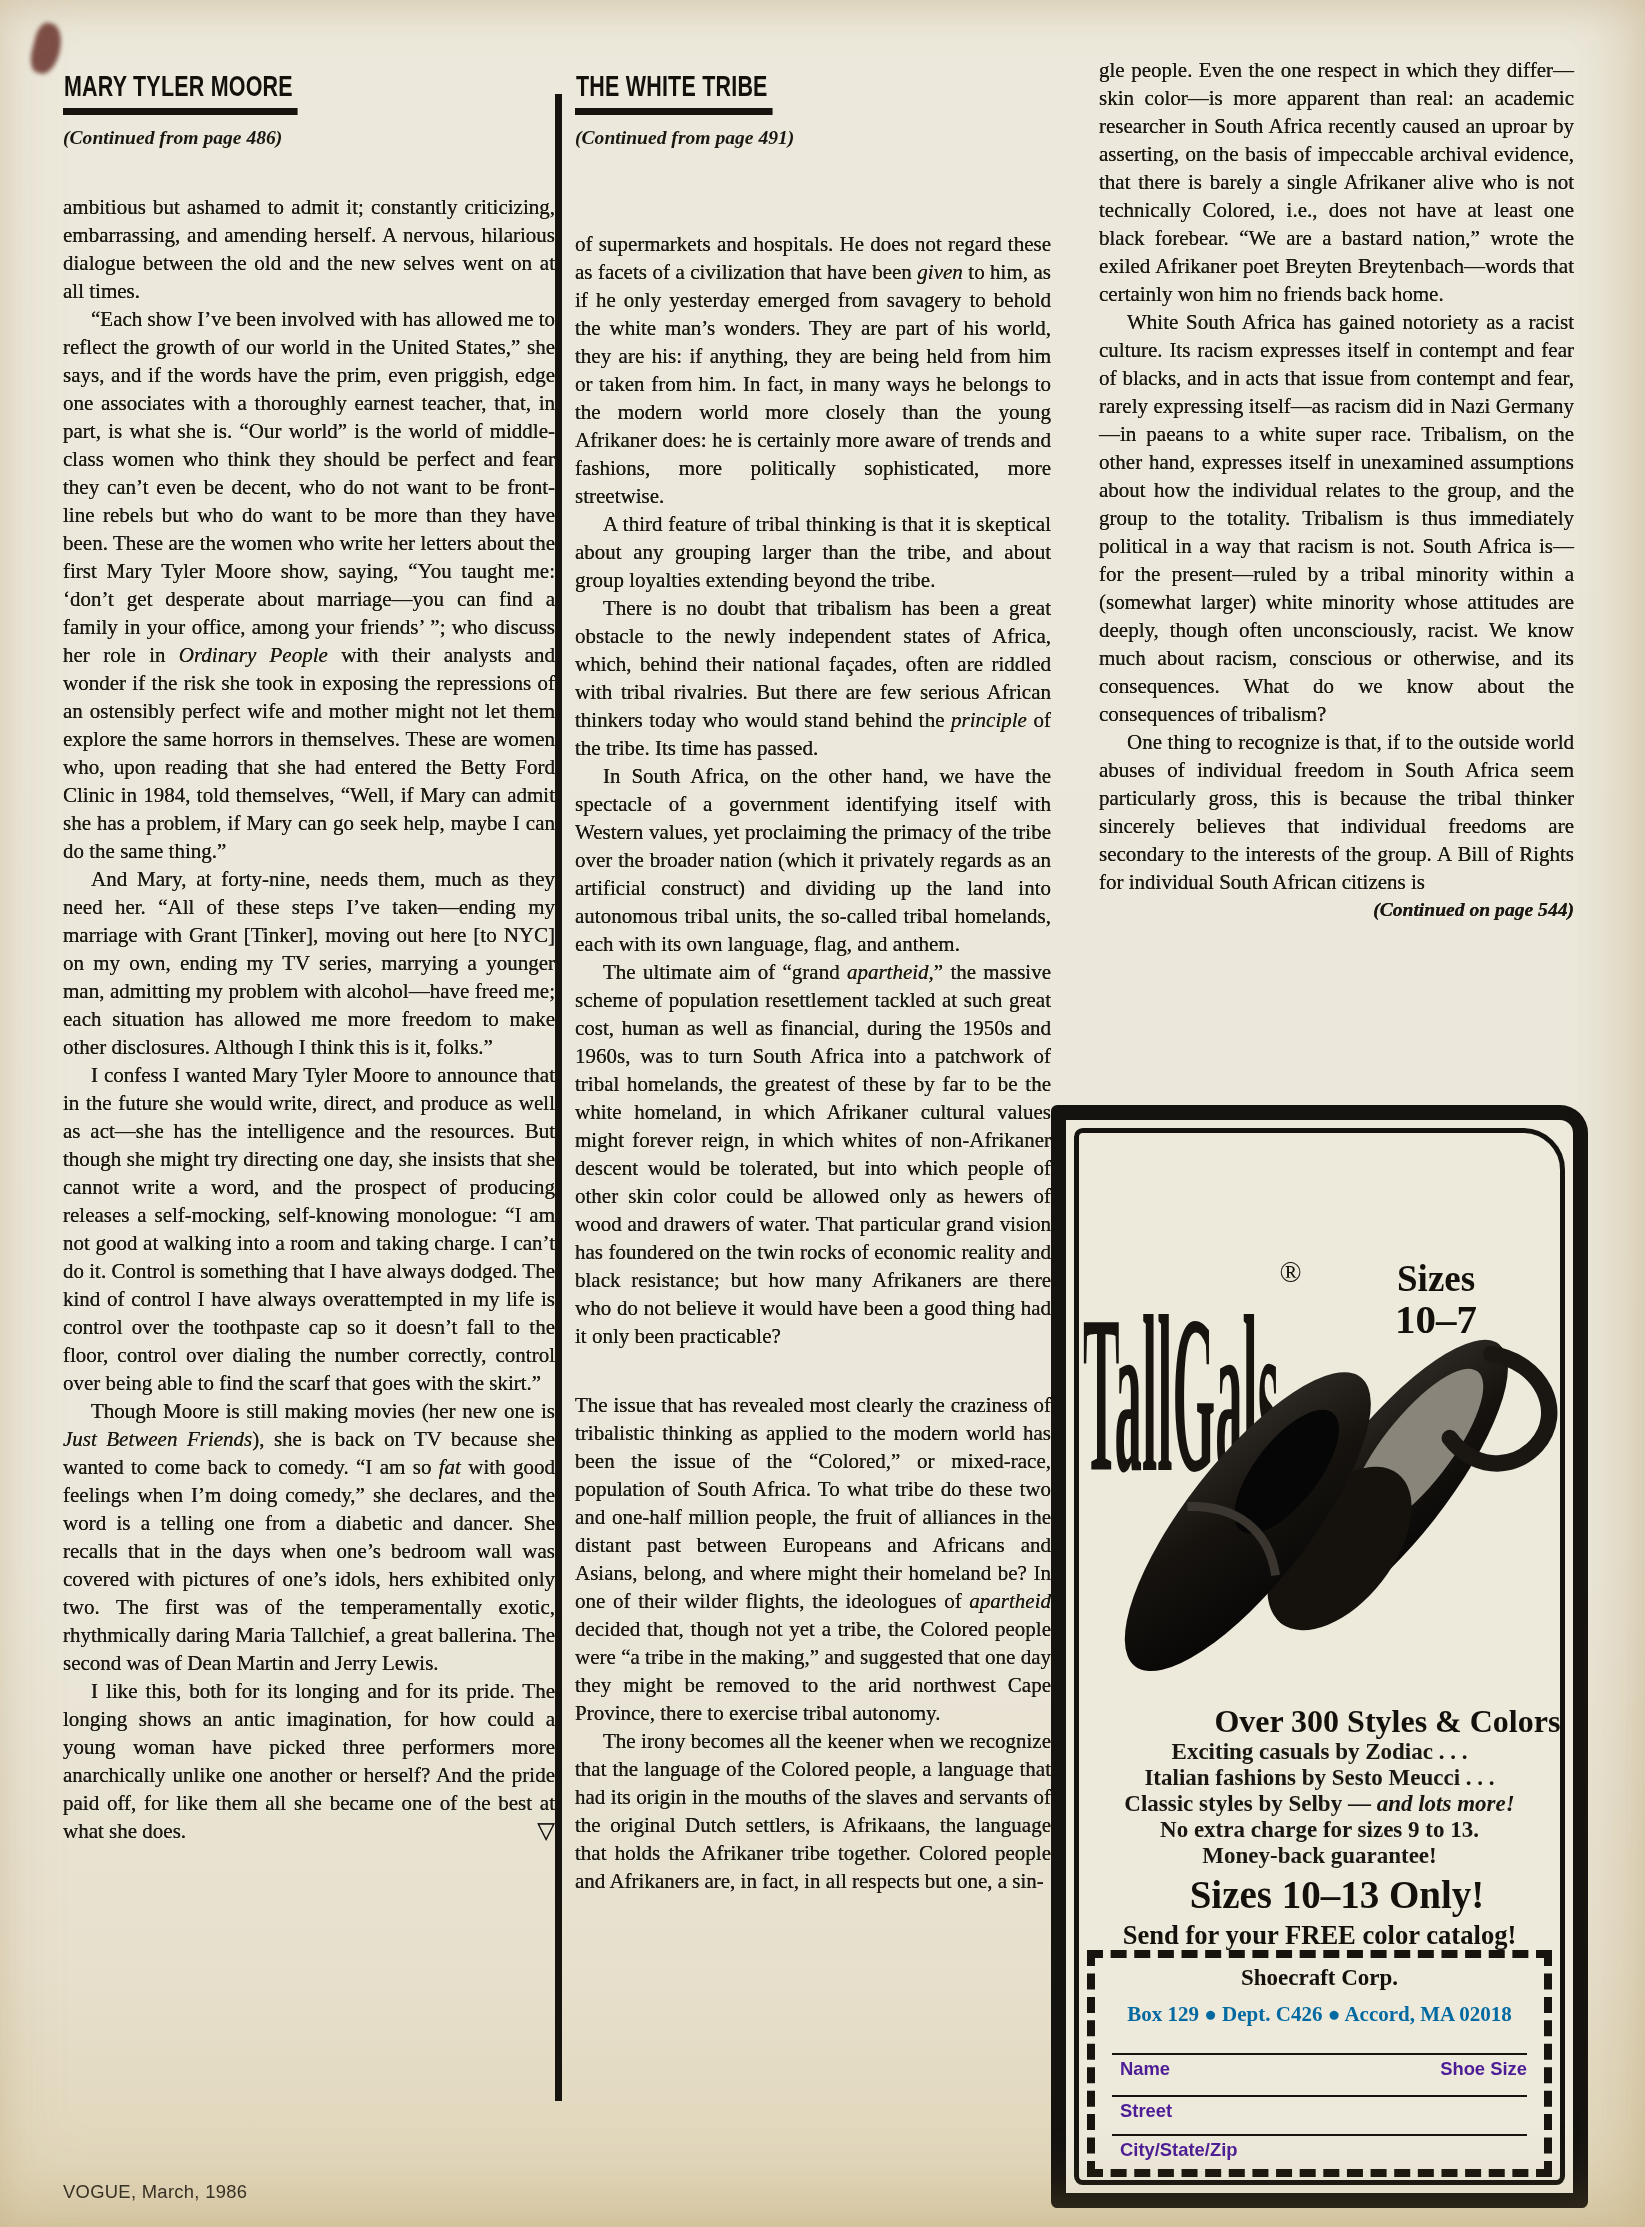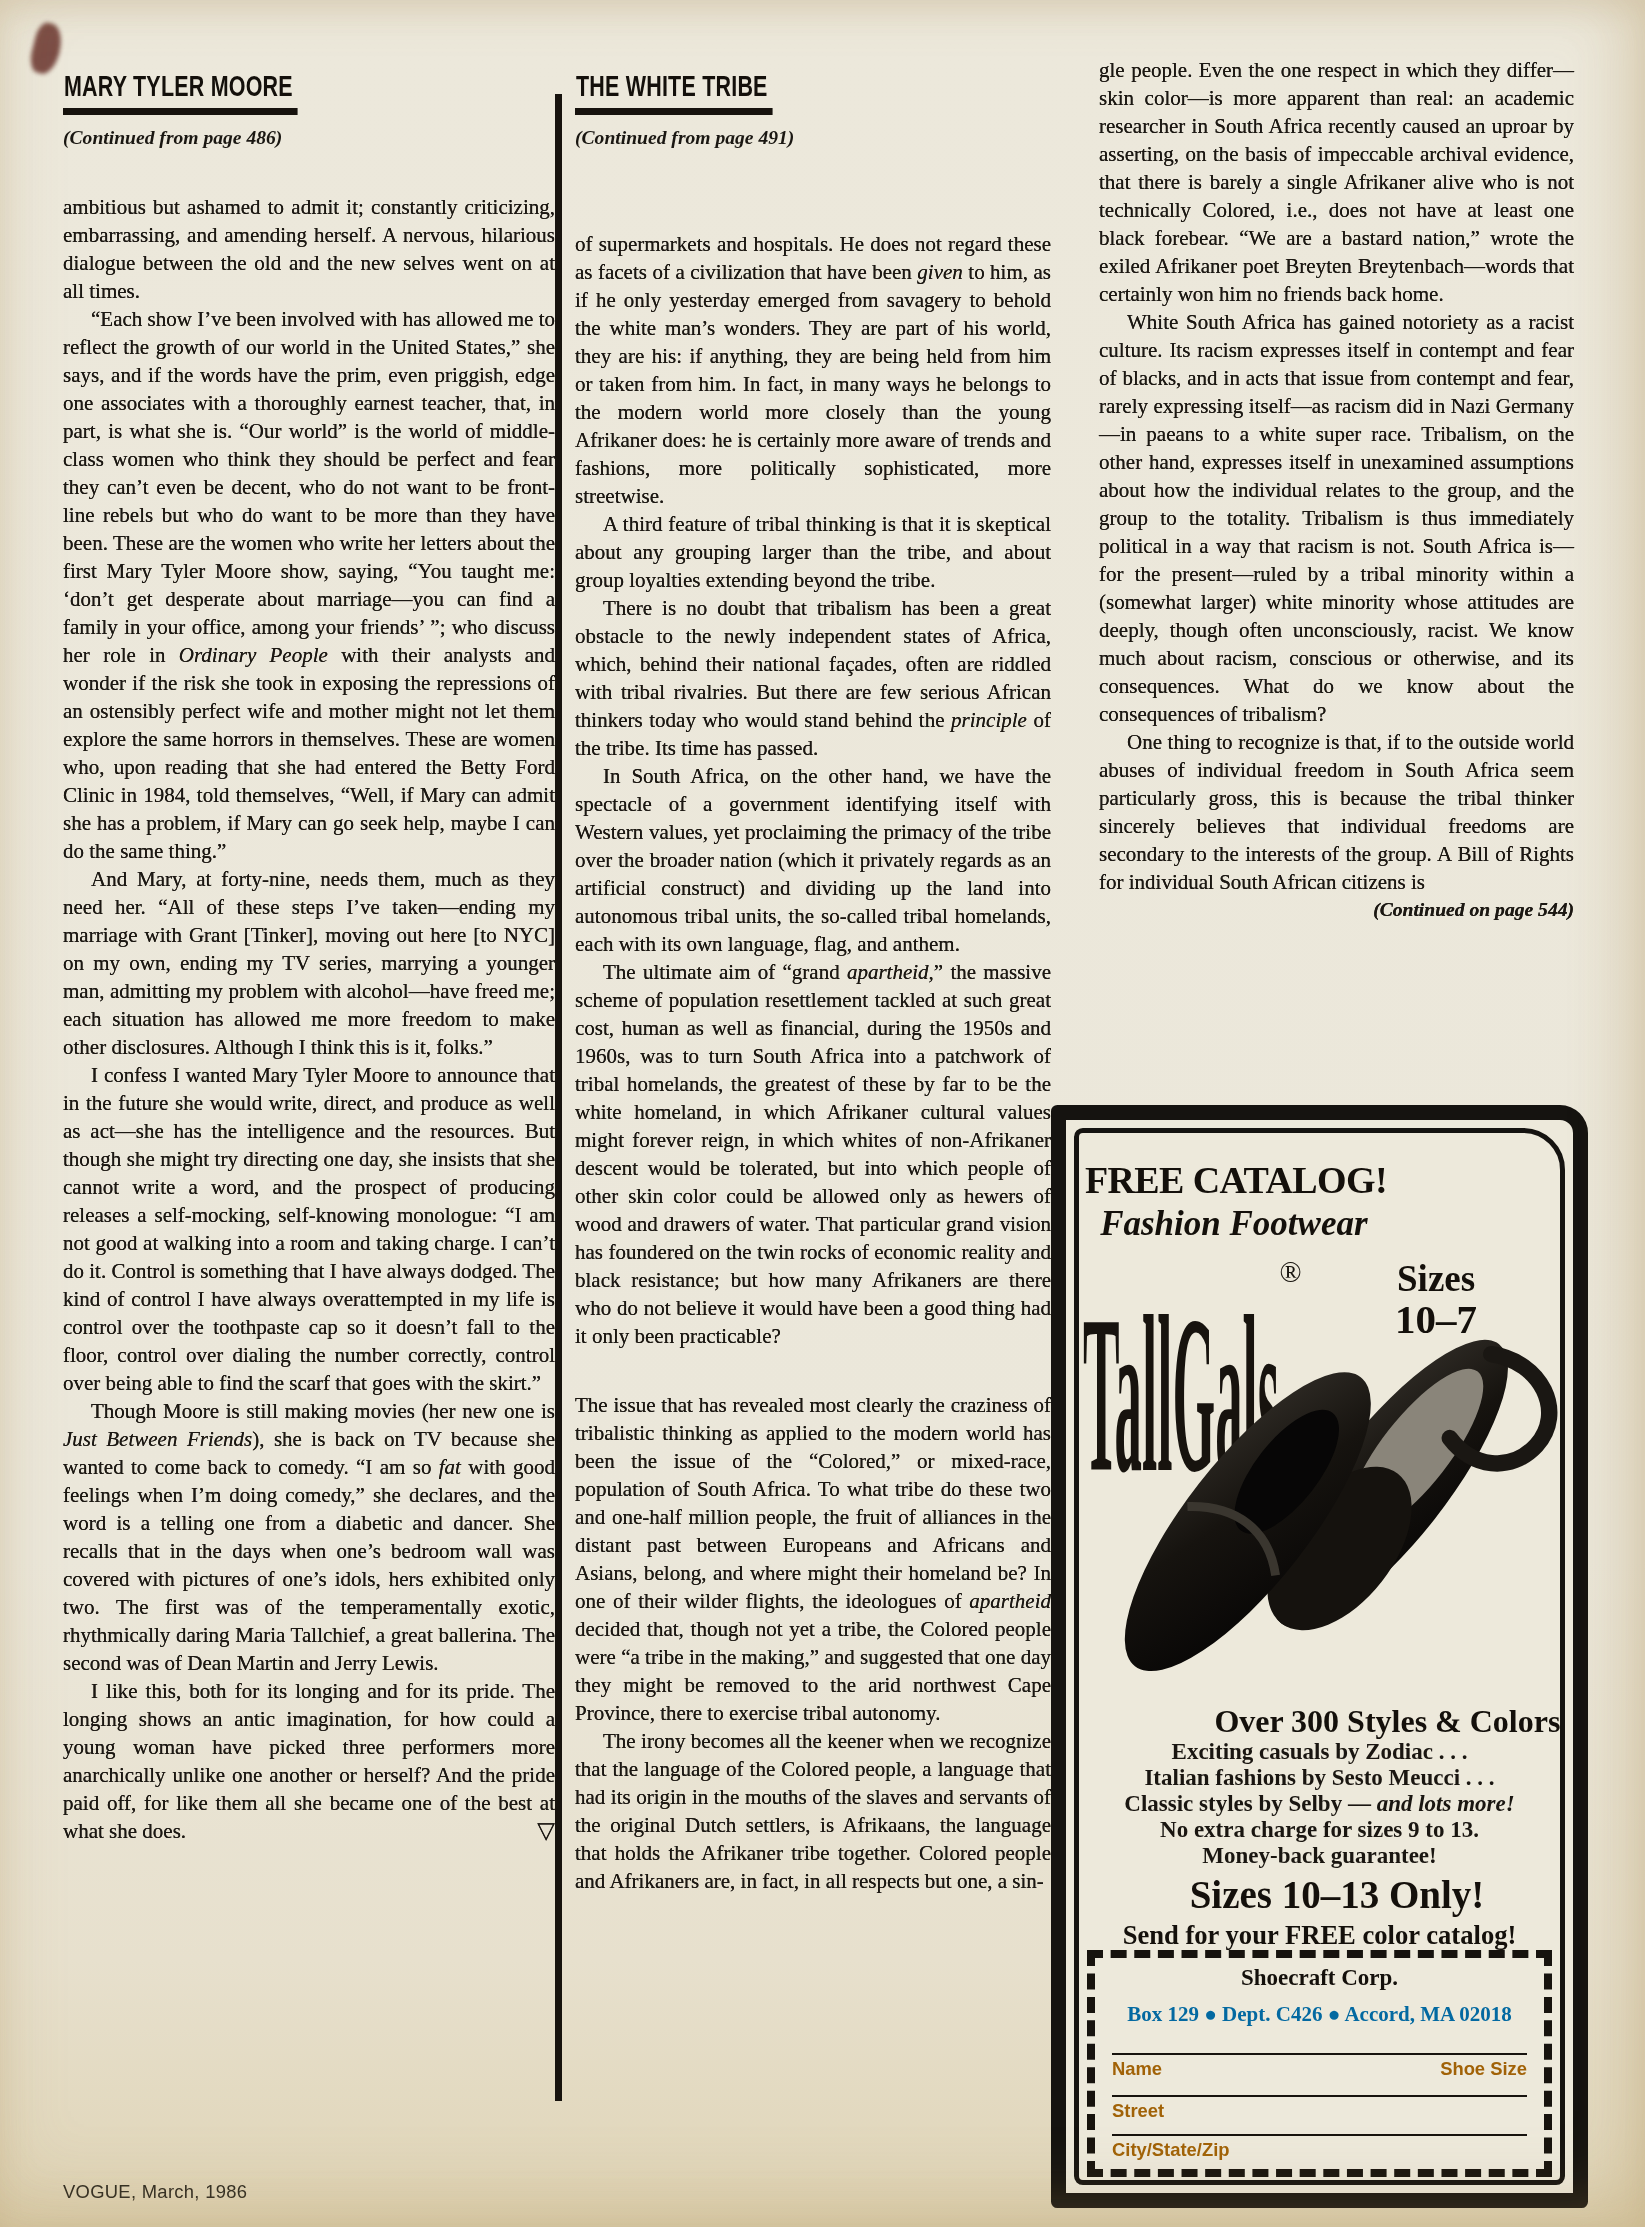--- a/index.html
+++ b/index.html
@@ -54,21 +54,21 @@
   .ad-shoes { position:absolute; left:0; top:161px; width:100%; height:411px; }
   .ad-over300 { position:absolute; left:0; top:570px; width:100%; text-align:right; font-weight:bold; font-size:32px; color:#14100b; white-space:nowrap; }
   .ad-bullets { position:absolute; left:0; top:606px; width:100%; text-align:center; font-size:23px; line-height:26px; font-weight:bold; color:#1a1611; }
   .ad-sizesonly { position:absolute; left:0; top:739px; width:100%; text-align:center; font-weight:bold; font-size:39px; color:#14100b; white-space:nowrap;padding-left:35px; }
   .ad-send { position:absolute; left:0; top:787px; width:100%; text-align:center; font-weight:bold; font-size:26.6px; color:#14100b; white-space:nowrap; }
   .coupon { position:absolute; left:8.9px; right:8.9px; top:817px; height:227px; border:8.2px dashed #17130e; }
   .coupon-company { position:absolute; left:0; top:7.6px; width:100%; text-align:center; font-weight:bold; font-size:23px; color:#14100b; }
   .coupon-address { position:absolute; left:0; top:44px; width:100%; text-align:center; font-weight:bold; font-size:21px; color:#0369a1; }
   .field-row { position:absolute; left:16.5px; right:16.5px; border-top:2.5px solid #17130e; }
   .field-row .labels { display:flex; justify-content:space-between; padding-top:3.2px;
-    font-family:"Liberation Sans",sans-serif; font-weight:bold; font-size:18.4px; color:#a16207; }
+    font-family:"Liberation Sans",sans-serif; font-weight:bold; font-size:18.4px; color:#4c1d95;margin-left:8px; }
   .row-name { top:95px; } .row-street { top:137px; } .row-city { top:176px; }
 </style>
 </head>
 <body>
 
 <div class="smudge"></div>
 
 <section class="col col1">
   <h2 class="art-title">MARY TYLER MOORE</h2>
   <div class="cont-from">(Continued from page 486)</div>
@@ -103,24 +103,20 @@
       <p>gle people. Even the one respect in which they differ—skin color—is more apparent than real: an academic researcher in South Africa recently caused an uproar by asserting, on the basis of impeccable archival evidence, that there is barely a single Afrikaner alive who is not technically Colored, i.e., does not have at least one black forebear. “We are a bastard nation,” wrote the exiled Afrikaner poet Breyten Breytenbach—words that certainly won him no friends back home.</p>
       <p class="indent">White South Africa has gained notoriety as a racist culture. Its racism expresses itself in contempt and fear of blacks, and in acts that issue from contempt and fear, rarely expressing itself—as racism did in Nazi Germany—in paeans to a white super race. Tribalism, on the other hand, expresses itself in unexamined assumptions about how the individual relates to the group, and the group to the totality. Tribalism is thus immediately political in a way that racism is not. South Africa is—for the present—ruled by a tribal minority within a (somewhat larger) white minority whose attitudes are deeply, though often unconsciously, racist. We know much about racism, conscious or otherwise, and its consequences. What do we know about the consequences of tribalism?</p>
       <p class="indent">One thing to recognize is that, if to the outside world abuses of individual freedom in South Africa seem particularly gross, this is because the tribal thinker sincerely believes that individual freedoms are secondary to the interests of the group. A Bill of Rights for individual South African citizens is<span class="p-end continued">(Continued on page 544)</span></p>
     </div>
 </section>
 
 <div class="footer">VOGUE, March, 1986</div>
 
 <div class="ad">
   <div class="ad-inner">
-    <div class="ad-top">
-      <div class="ad-headline">FREE CATALOG!</div>
-      <div class="ad-subhead">Fashion Footwear</div>
-    </div>
 
     <svg class="ad-logo" viewBox="0 0 360 620" aria-hidden="true">
       <text x="2" y="150" font-family="Liberation Serif, serif" font-size="140" font-weight="bold" transform="scale(0.62,2.55)" fill="#17130e">TallGals</text>
       <text x="312" y="86" font-family="Liberation Serif, serif" font-size="46" fill="#17130e">®</text>
     </svg>
 
     <div class="ad-sizes">
       <div class="ad-sizes-label">Sizes</div>
       <div class="ad-sizes-range">10–7</div>
     </div>

